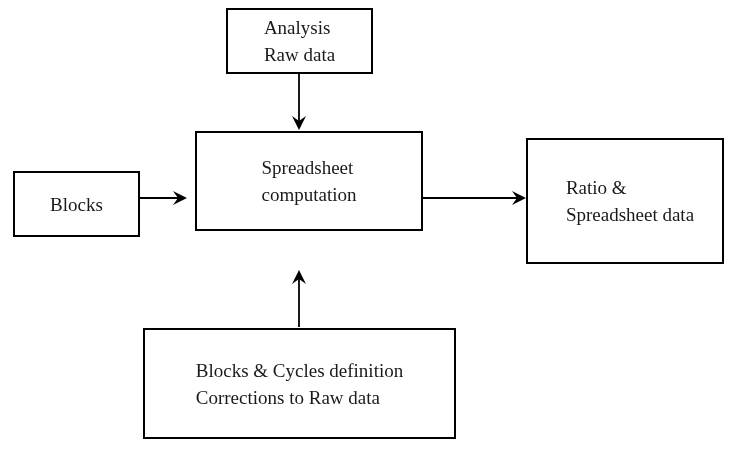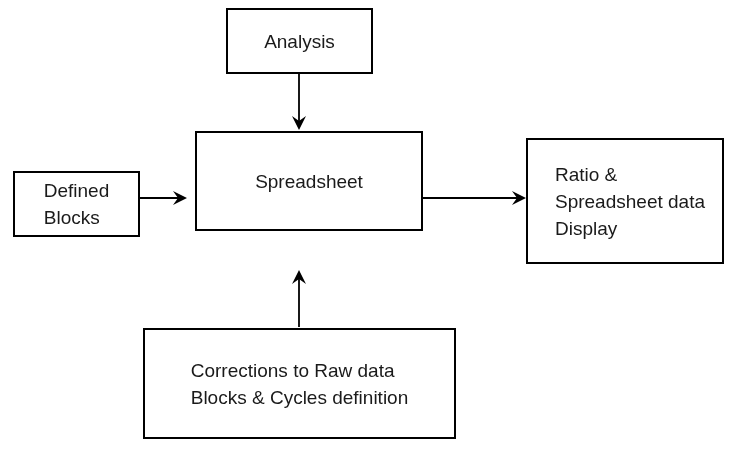--- a/index.html
+++ b/index.html
@@ -5,21 +5,21 @@
   html, body {
     margin: 0;
     padding: 0;
     background: #ffffff;
   }
   .canvas {
     position: relative;
     width: 732px;
     height: 449px;
     background: #ffffff;
-    font-family: Liberation Sans, sans-serif;
+    font-family: Liberation Serif, serif;
     color: #1a1a1a;
     overflow: hidden;
   }
   .arrows-layer {
     position: absolute;
     left: 0;
     top: 0;
     width: 732px;
     height: 449px;
     pointer-events: none;
@@ -68,44 +68,44 @@
     </g>
     <g>
       <line x1="299" y1="327" x2="299" y2="275" stroke="#000000"></line>
       <polygon points="299,270 292,284 299,279 306,284" fill="#000000"></polygon>
     </g>
   </svg>
 
   <div class="node node-analysis">
     <div class="node-text">
       <div>Analysis</div>
+      <div>Raw data</div>
     </div>
   </div>
 
   <div class="node node-defined">
     <div class="node-text">
-      <div>Defined</div>
       <div>Blocks</div>
     </div>
   </div>
 
   <div class="node node-spreadsheet">
     <div class="node-text">
       <div>Spreadsheet</div>
+      <div>computation</div>
     </div>
   </div>
 
   <div class="node node-display">
     <div class="node-text">
       <div>Ratio &amp;</div>
       <div>Spreadsheet data</div>
-      <div>Display</div>
     </div>
   </div>
 
   <div class="node node-corrections">
     <div class="node-text">
+      <div>Blocks &amp; Cycles definition</div>
       <div>Corrections to Raw data</div>
-      <div>Blocks &amp; Cycles definition</div>
     </div>
   </div>
 
 </div>
 
 </body></html>

